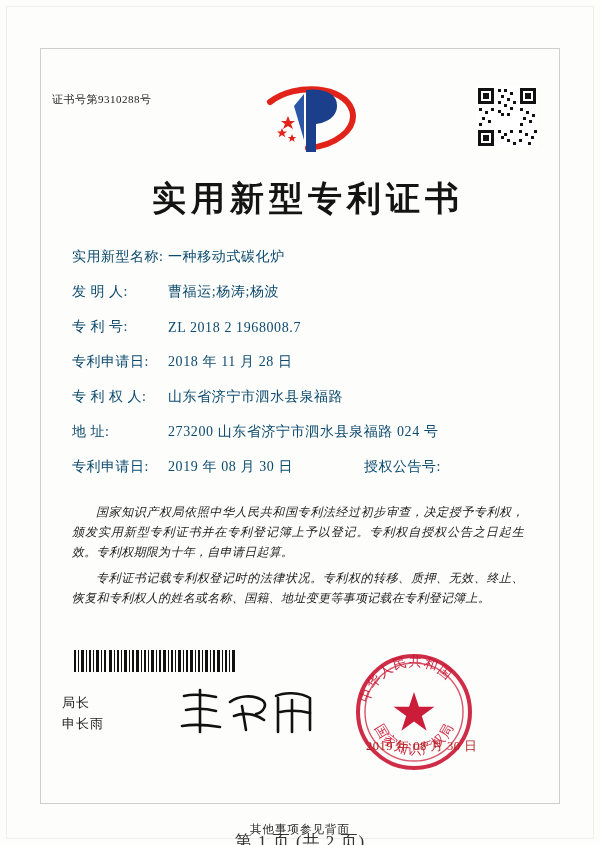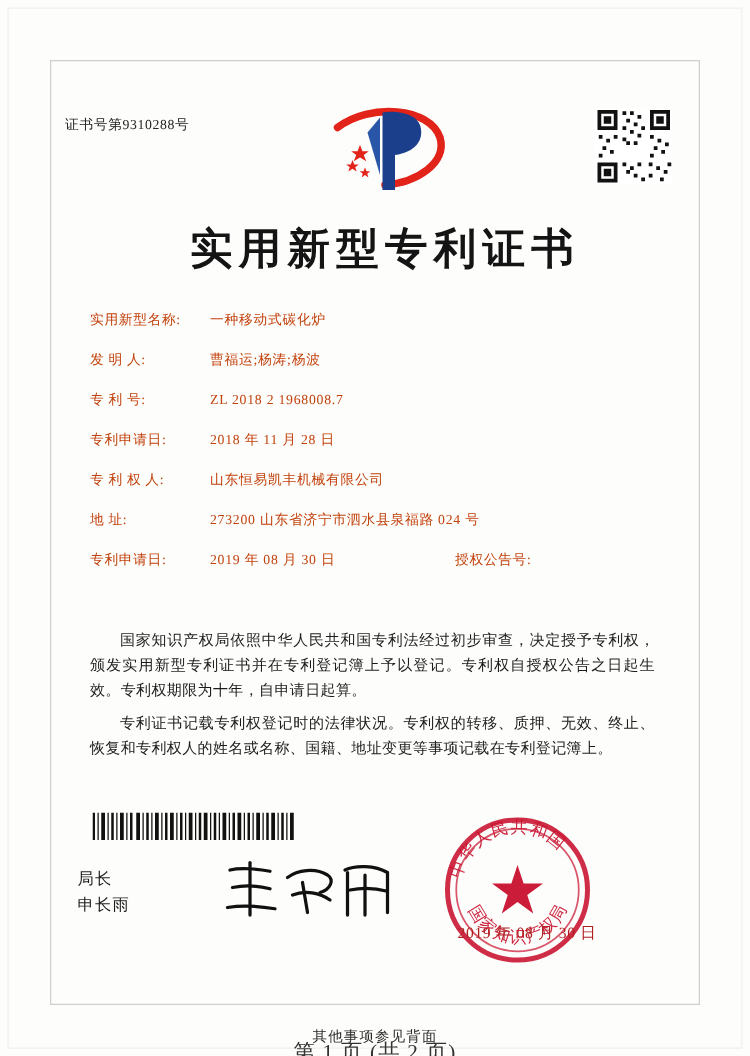--- a/index.html
+++ b/index.html
@@ -84,24 +84,24 @@
   }
 
   .fields {
     position: absolute;
     left: 72px;
     top: 248px;
     width: 456px;
   }
   .field-row {
     display: flex;
-    align-items: center;
+    align-items: flex-end;
     margin-bottom: 17px;
-    font-size: 11px;
-    color: #c2410c;
+    font-size: 14px;
+    color: #0c4a6e;
   }
   .field-label {
     width: 96px;
     flex: 0 0 96px;
     letter-spacing: 0.5px;
     white-space: nowrap;
   }
   .field-value {
     flex: 1 1 auto;
     letter-spacing: 0.6px;
@@ -121,20 +121,21 @@
 
   .paragraphs {
     position: absolute;
     left: 72px;
     top: 502px;
     width: 452px;
     font-size: 12px;
     line-height: 20px;
     color: #1c1c1c;
     text-align: justify;
+    font-style: italic;
   }
   .paragraphs p {
     margin: 0 0 6px 0;
     text-indent: 24px;
     letter-spacing: 0.3px;
   }
 
   .barcode {
     position: absolute;
     left: 74px;
@@ -293,21 +294,21 @@
     <div class="field-row">
       <div class="field-label">专 利 号:</div>
       <div class="field-value">ZL 2018 2 1968008.7</div>
     </div>
     <div class="field-row">
       <div class="field-label">专利申请日:</div>
       <div class="field-value">2018 年 11 月 28 日</div>
     </div>
     <div class="field-row">
       <div class="field-label">专 利 权 人:</div>
-      <div class="field-value">山东恒易凯丰机械有限公司</div>
+      <div class="field-value">山东省济宁市泗水县泉福路</div>
     </div>
     <div class="field-row">
       <div class="field-label">地 址:</div>
       <div class="field-value">273200 山东省济宁市泗水县泉福路 024 号</div>
     </div>
     <div class="field-row dual">
       <div class="field-label">专利申请日:</div>
       <div class="field-value">2019 年 08 月 30 日</div>
       <div class="field-label2">授权公告号:</div>
     </div>

